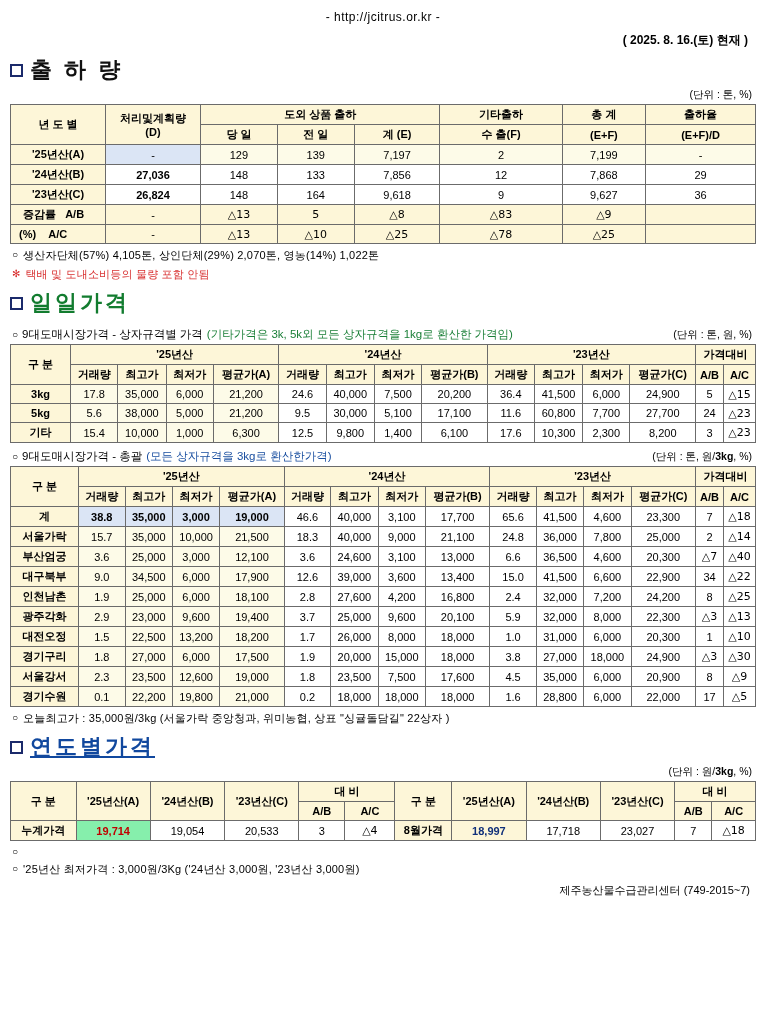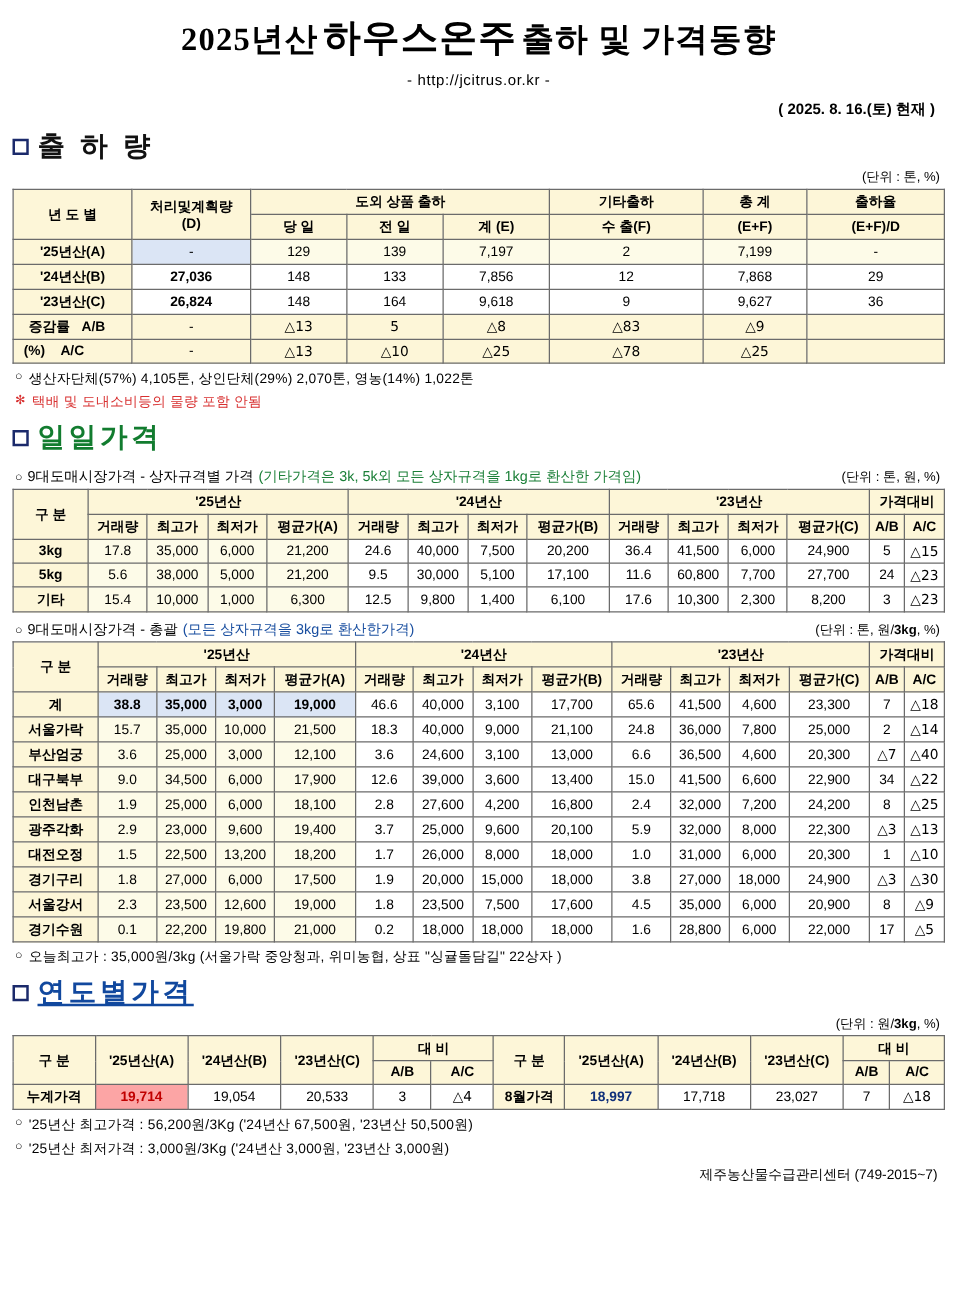--- a/index.html
+++ b/index.html
@@ -84,21 +84,21 @@
     white-space: nowrap;
   }
   table.grid th {
     background: #fdf6d8;
     font-weight: bold;
   }
   .hdr-tall th { height: 22px; }
   .yellowcell { background: #fdf6d8; }
   .lightyellow { background: #fdfbe8; }
   .bluecell { background: #dbe5f5; }
-  .pinkcell { background: #fca5a5; }
+  .pinkcell { background: #86efac; }
   .rowhead { background: #fdf6d8; font-weight: bold; }
   .bold { font-weight: bold; }
   .red { color: #c00000; }
   .darkblue { color:#10307a; }
 
   
   .note {
     font-size: 11px;
     margin: 4px 0 0 2px;
     display: flex;
@@ -128,25 +128,20 @@
     margin-top: 6px;
     padding-right: 6px;
   }
   .tri { font-family: "DejaVu Sans", sans-serif; }
 </style>
 </head>
 <body>
 
 <div class="page">
 
-  <div class="title">
-    <span class="t-small">2025년산</span>
-    <span class="t-big">하우스온주</span>
-    <span class="t-small">출하 및 가격동향</span>
-  </div>
   <div class="subtitle">- http://jcitrus.or.kr -</div>
   <div class="asof">( 2025. 8. 16.(토) 현재 )</div>
 
   <div class="sec-head">
     <span class="sq"></span>
     <span class="label">출 하 량</span>
   </div>
   <div class="unit-right">(단위 : 톤, %)</div>
 
   <table class="grid">
@@ -593,21 +588,20 @@
         <td>17,718</td>
         <td>23,027</td>
         <td>7</td>
         <td class="tri">△18</td>
       </tr>
     </tbody>
   </table>
 
   <div class="note">
     <span class="bullet">○</span>
-    <span class="note-inline">'25년산 최고가격 :  56,200원/3Kg ('24년산 67,500원, '23년산 50,500원)</span>
   </div>
   <div class="note">
     <span class="bullet">○</span>
     <span class="note-inline">'25년산 최저가격 :  3,000원/3Kg ('24년산 3,000원, '23년산 3,000원)</span>
   </div>
 
   <div class="footer">제주농산물수급관리센터 (749-2015~7)</div>
 
 </div>
 

